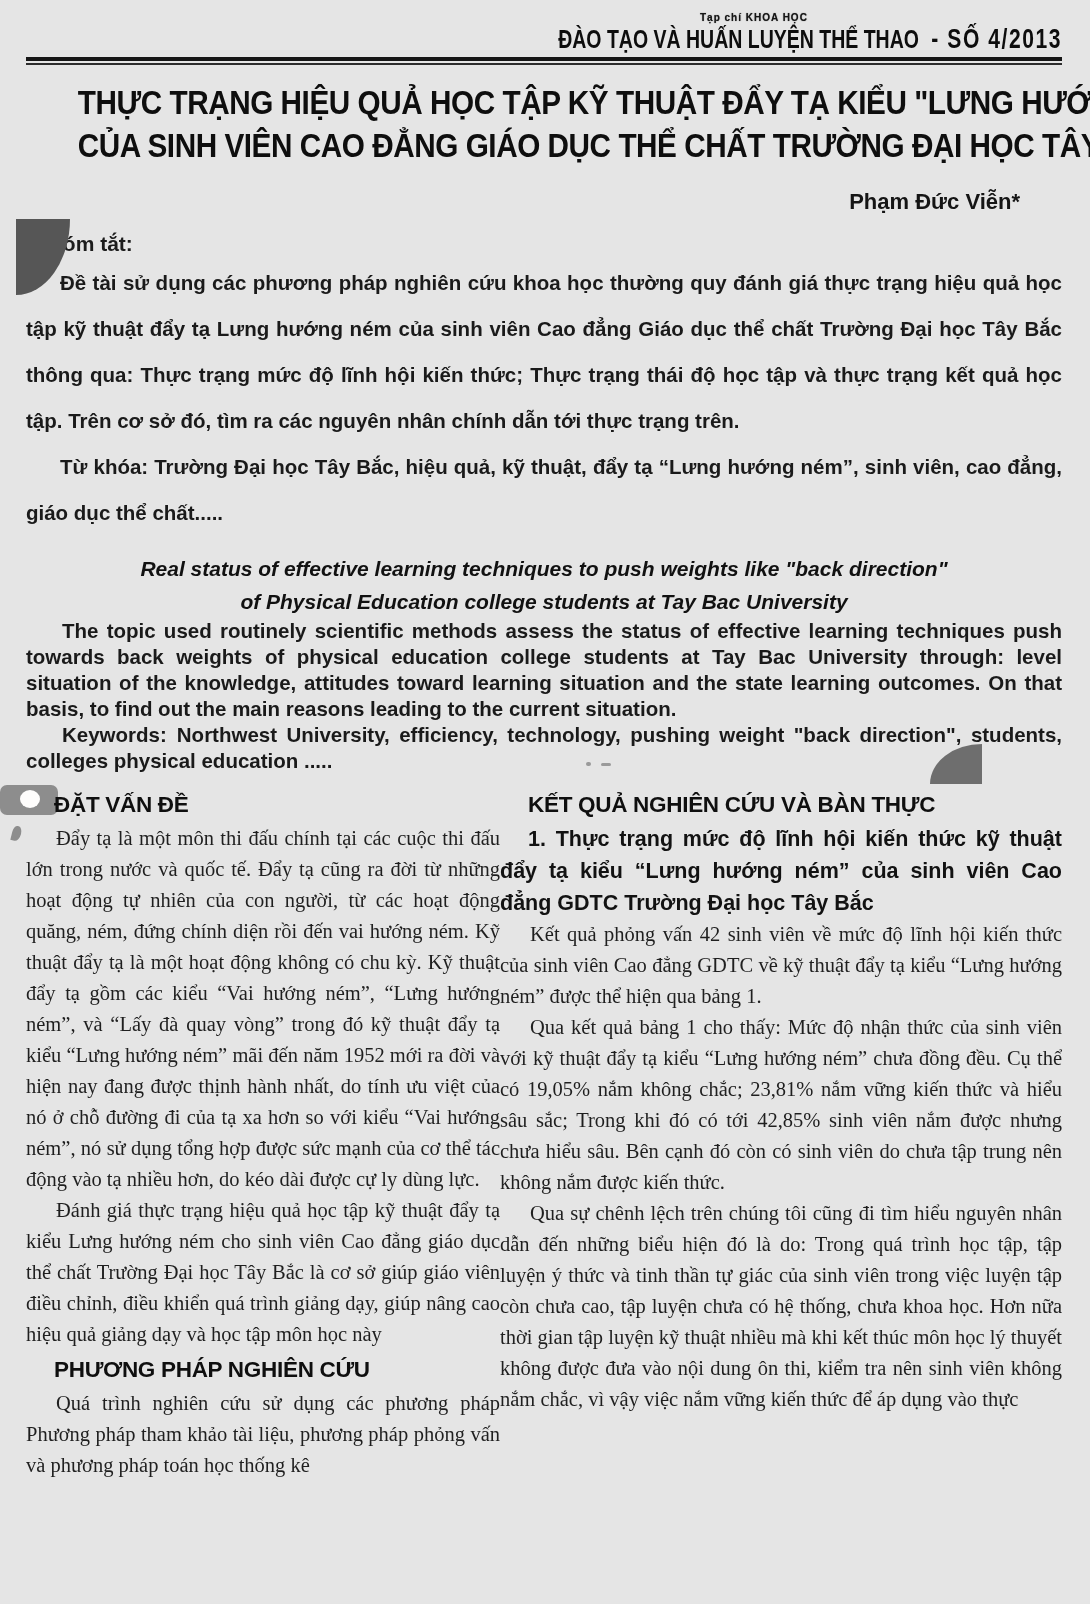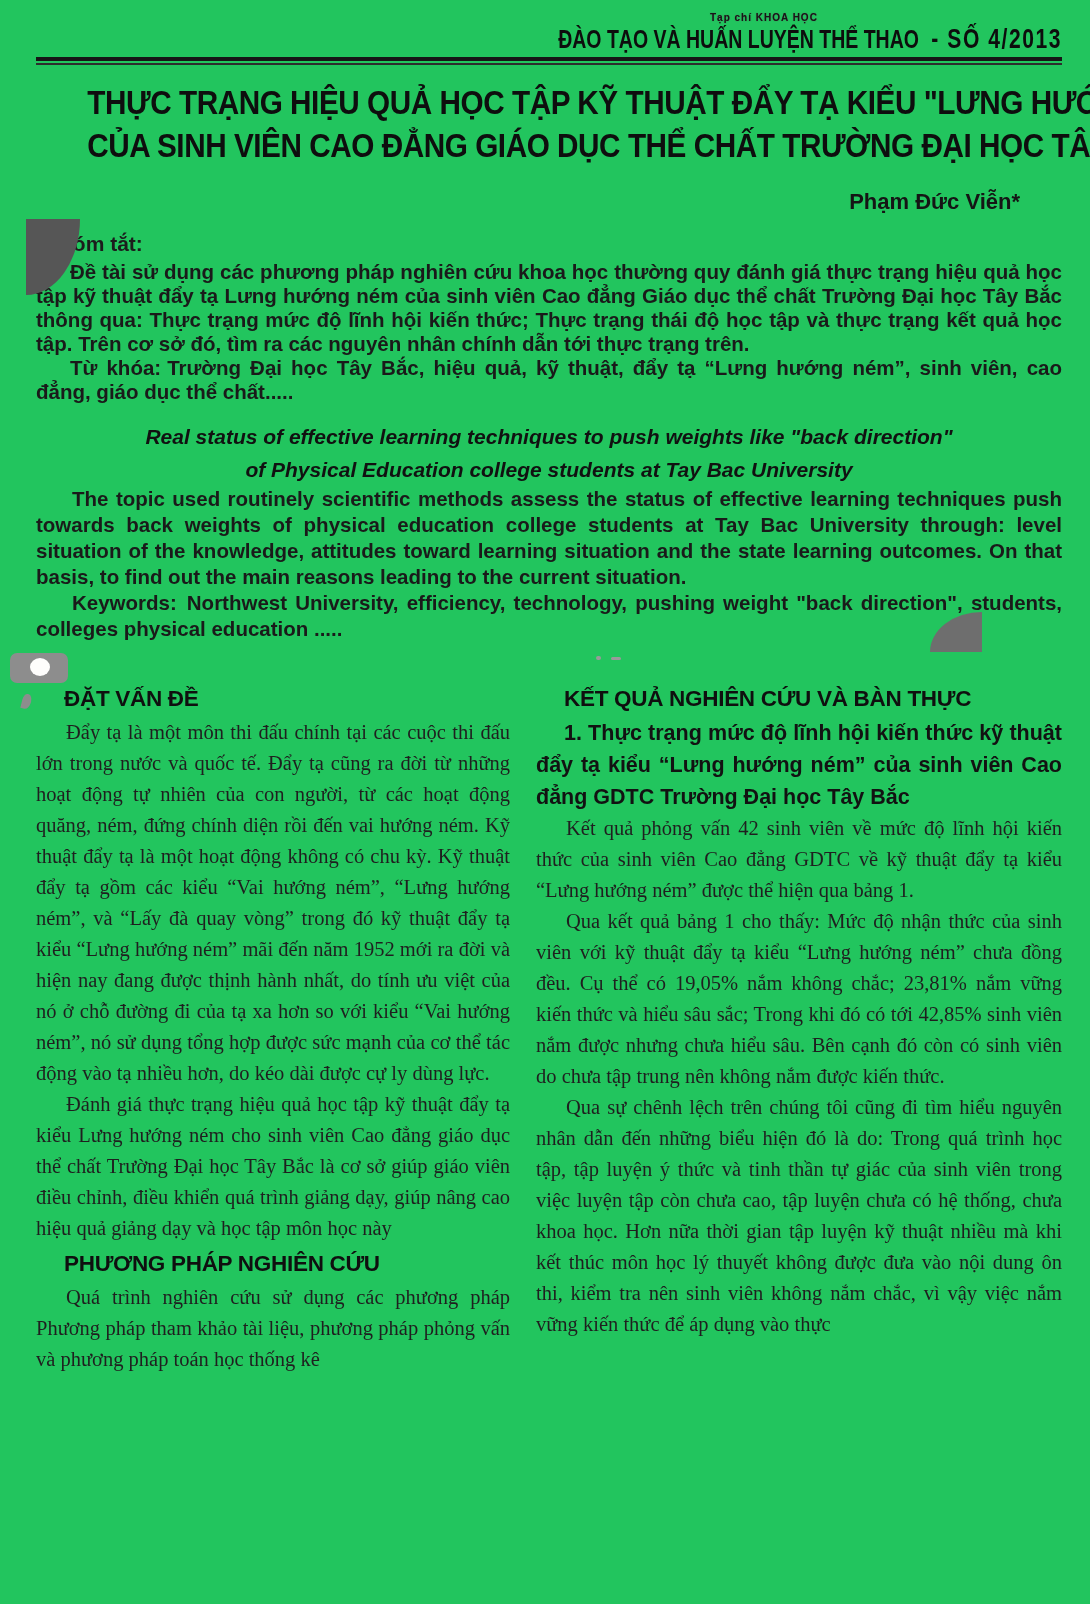--- a/index.html
+++ b/index.html
@@ -1,19 +1,19 @@
 <!DOCTYPE html>
 <html lang="vi"><head>
 <meta charset="utf-8">
 <style>
   html,body{margin:0;padding:0;background:#ffffff;}
   .page{
     width:1090px;min-height:1604px;position:relative;margin:0 auto;
-    background:#22c55e;color:#1c1c1c;box-sizing:border-box;
-    padding:10px 28px 40px 36px;
+    background:#e5e5e5;color:#1c1c1c;box-sizing:border-box;
+    padding:10px 28px 40px 26px;
     font-family:"Liberation Sans",sans-serif;
     overflow:hidden;
   }
   
   .masthead{text-align:right;padding-top:2px;}
   .mh-small{
     font-size:10px;font-weight:bold;color:#161616;letter-spacing:1px;
     text-align:left;margin-left:674px;text-shadow:0 0 1px #555;line-height:12px;
   }
   .mh-mainwrap{white-space:nowrap;}
@@ -29,21 +29,21 @@
   .title{margin:16px 0 0;text-align:center;}
   .title-line{
     font-size:33px;font-weight:bold;line-height:43px;color:#0e0e0e;
     transform:scaleX(0.9);transform-origin:center;white-space:nowrap;letter-spacing:-0.5px;
   }
   .author{text-align:right;font-weight:bold;font-size:22px;margin:22px 42px 0 0;color:#151515;}
   
   .abstract{position:relative;margin-top:12px;}
   .ab-label{margin-left:24px;font-size:21px;font-weight:bold;line-height:33px;}
   .ab-body,.ab-kw{
-    margin:0;font-size:20.5px;line-height:24px;text-align:justify;
+    margin:0;font-size:20.5px;line-height:46px;text-align:justify;
     text-indent:34px;font-weight:600;color:#1a1a1a;
   }
   .ab-kw b{margin-right:6px;}
   .corner-fan{
     position:absolute;left:-10px;top:-8px;width:54px;height:76px;
     background:#565656;border-radius:0 0 100% 0;
   }
   
   .english{position:relative;margin-top:16px;}
   .en-title{text-align:center;font-weight:bold;font-size:21px;line-height:33px;color:#111;font-style:italic;}
@@ -63,21 +63,21 @@
   }
   .kw-comma{
     position:absolute;left:-14px;top:274px;width:9px;height:15px;
     background:#8d8d8d;border-radius:50% 50% 60% 0;transform:rotate(14deg);
   }
   .page-curl{
     position:absolute;right:80px;bottom:-10px;width:52px;height:40px;
     background:#6e6e6e;border-radius:100% 0 0 0;
   }
   
-  .columns{display:flex;gap:26px;margin-top:40px;position:relative;}
+  .columns{display:flex;margin-top:14px;position:relative;}
   .smudge{position:absolute;left:560px;top:-26px;display:flex;gap:10px;align-items:center;}
   .smudge i{display:block;width:10px;height:3px;background:#9a9a9a;border-radius:2px;}
   .smudge i:first-child{width:5px;height:4px;}
   .col-left{width:474px;flex:none;}
   .col-right{flex:1;min-width:0;}
   .col h2{
     font-size:22.5px;font-weight:bold;margin:0 0 2px;padding-left:28px;
     letter-spacing:-0.3px;line-height:33px;color:#0f0f0f;
   }
   .col h2.gap-top{margin-top:3px;}

